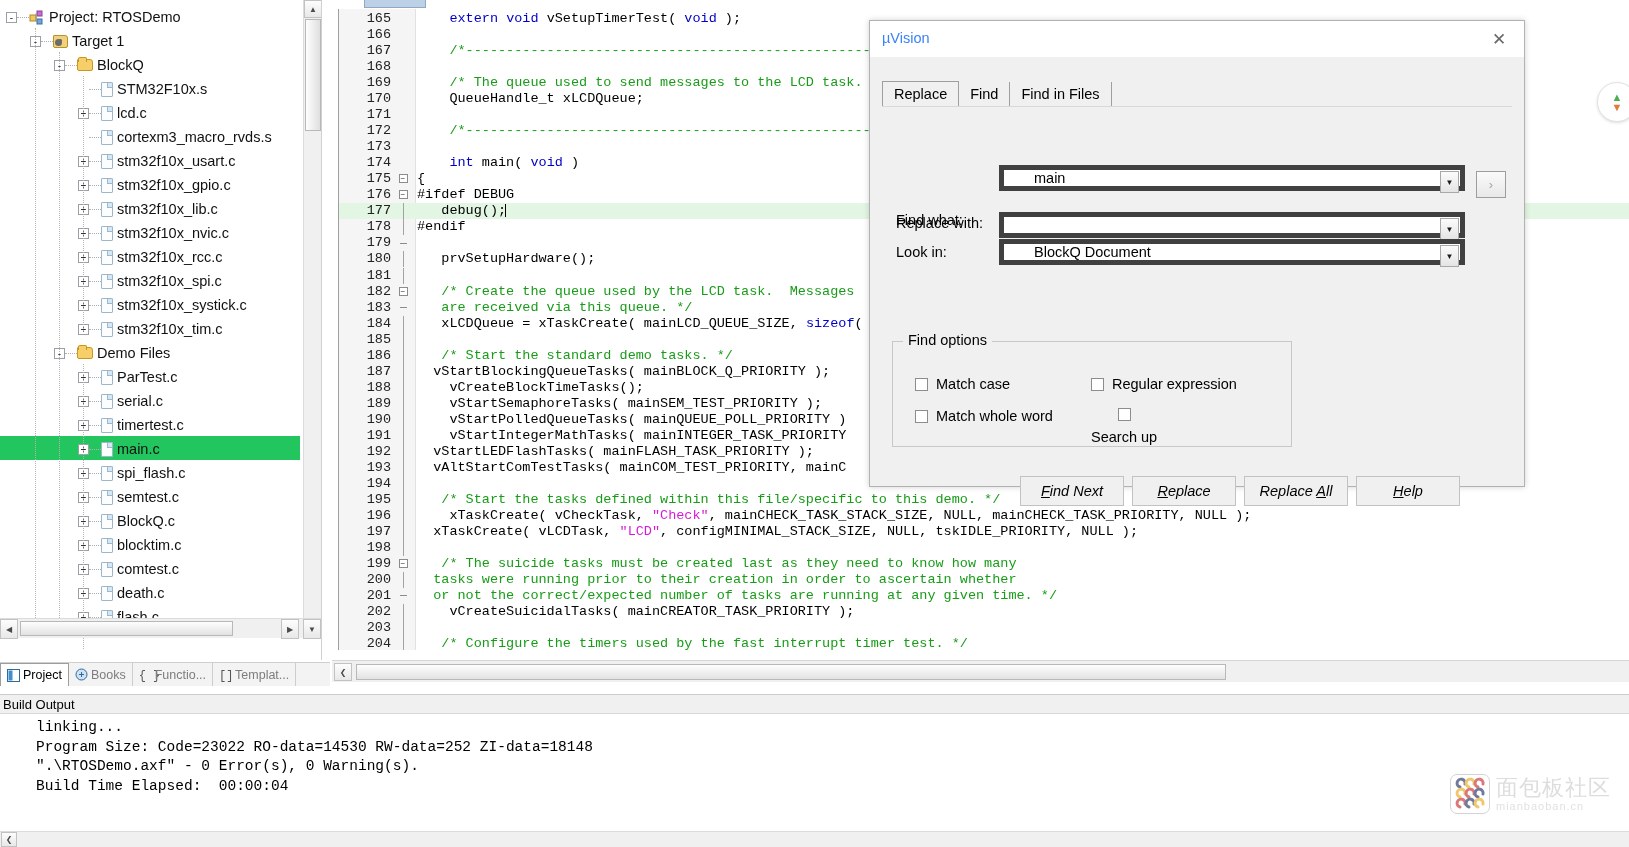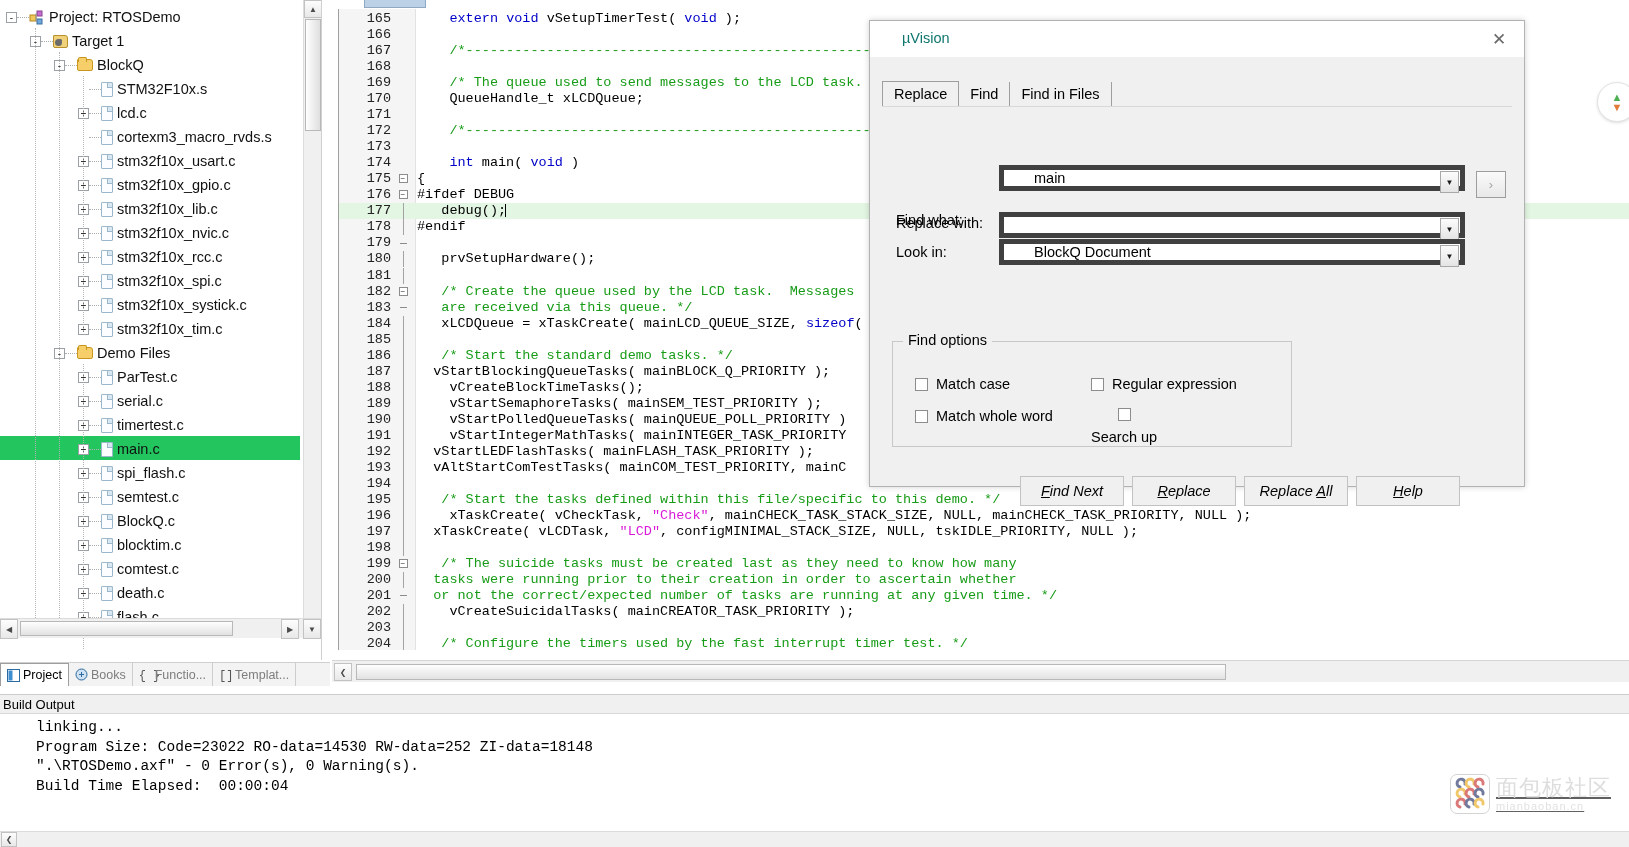--- a/index.html
+++ b/index.html
@@ -199,36 +199,36 @@
 
   
   #watermark {
     position:absolute; right:18px; bottom:33px;
     display:flex; align-items:center; gap:6px; opacity:0.62;
   }
   #wm-logo {
     width:40px; height:40px; border:1px solid #b9b9b9; border-radius:7px;
     background:#ffffff; position:relative; overflow:hidden;
   }
-  #wm-text { display:flex; flex-direction:column; line-height:1;text-decoration:underline; }
+  #wm-text { display:flex; flex-direction:column; line-height:1; }
   #wm-cn { font-size:22px; color:#c9c9c9; letter-spacing:1px; font-family:"DejaVu Sans", sans-serif; }
   #wm-en { font-size:11px; color:#cfcfcf; letter-spacing:1px; margin-top:2px; }
 
   
   #find-dialog {
     position:absolute; left:869px; top:20px; width:656px; height:467px;
     background:#ffffff; border:1px solid #b2b2b2;
     box-shadow:0 0 6px rgba(0,0,0,0.18);
   }
   #dlg-titlebar {
     position:relative; height:36px; background:#ffffff;
     border-bottom:1px solid #ffffff;
   }
   #dlg-title {
-    position:absolute; left:12px; top:9px; font-size:14.5px; color:#0f766e;margin-left:20px;
+    position:absolute; left:12px; top:9px; font-size:14.5px; color:#3b82f6;
   }
   #dlg-close {
     position:absolute; right:8px; top:6px; width:34px; height:24px;
     display:flex; align-items:center; justify-content:center;
     font-size:17px; color:#6a6a6a; font-family:"DejaVu Sans", sans-serif;
   }
   #dlg-body {
     position:absolute; left:0; top:36px; width:654px; height:429px;
     background:#f0f0f0;
   }

